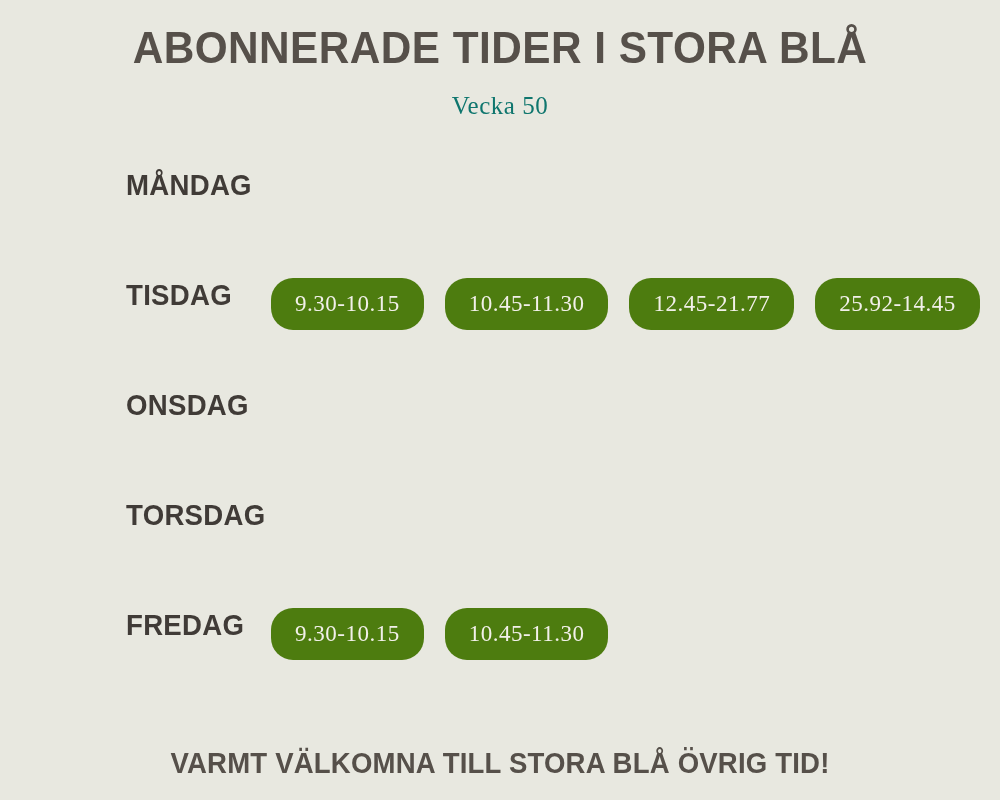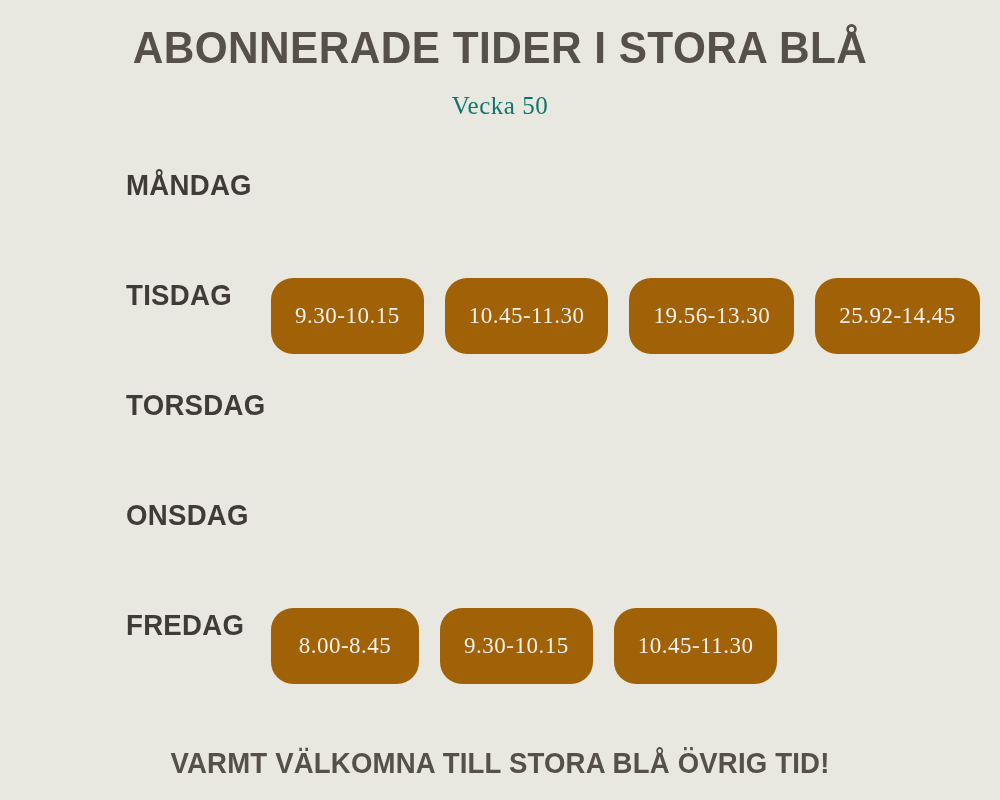--- a/index.html
+++ b/index.html
@@ -67,26 +67,26 @@
     flex: 0 0 145px;
     transform: scaleX(0.92);
     transform-origin: left center;
   }
   .slots {
     display: flex;
     align-items: center;
     gap: 21px;
   }
   .slot {
-    background: #a16207;
+    background: #4d7c0f;
     color: #f2f0ea;
     border-radius: 22px;
     height: 52px;
     min-width: 100px;
-    padding: 12px 24px;
+    padding: 0 24px;
     display: flex;
     align-items: center;
     justify-content: center;
     font-family: "Liberation Serif", serif;
     font-size: 23px;
     letter-spacing: 0.5px;
     white-space: nowrap;
   }
   .footer {
     position: absolute;
@@ -115,39 +115,38 @@
     <div class="day-row">
       <div class="day-label">MÅNDAG</div>
       <div class="slots"></div>
     </div>
 
     <div class="day-row">
       <div class="day-label">TISDAG</div>
       <div class="slots">
         <div class="slot">9.30-10.15</div>
         <div class="slot">10.45-11.30</div>
-        <div class="slot">19.56-13.30</div>
+        <div class="slot">12.45-21.77</div>
         <div class="slot">25.92-14.45</div>
       </div>
+    </div>
+
+    <div class="day-row">
+      <div class="day-label">ONSDAG</div>
+      <div class="slots"></div>
     </div>
 
     <div class="day-row">
       <div class="day-label">TORSDAG</div>
       <div class="slots"></div>
     </div>
 
     <div class="day-row">
-      <div class="day-label">ONSDAG</div>
-      <div class="slots"></div>
-    </div>
-
-    <div class="day-row">
       <div class="day-label">FREDAG</div>
       <div class="slots">
-        <div class="slot">8.00-8.45</div>
         <div class="slot">9.30-10.15</div>
         <div class="slot">10.45-11.30</div>
       </div>
     </div>
 
   </div>
 
   <div class="footer">VARMT VÄLKOMNA TILL STORA BLÅ ÖVRIG TID!</div>
 
 </div>

